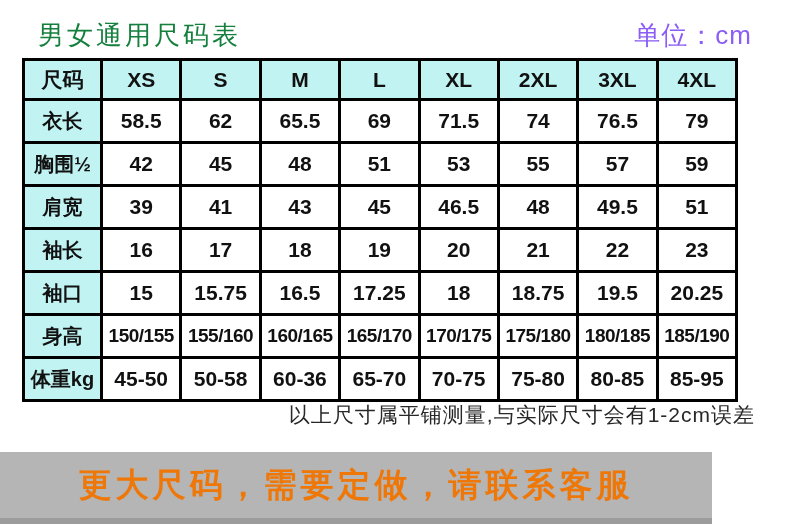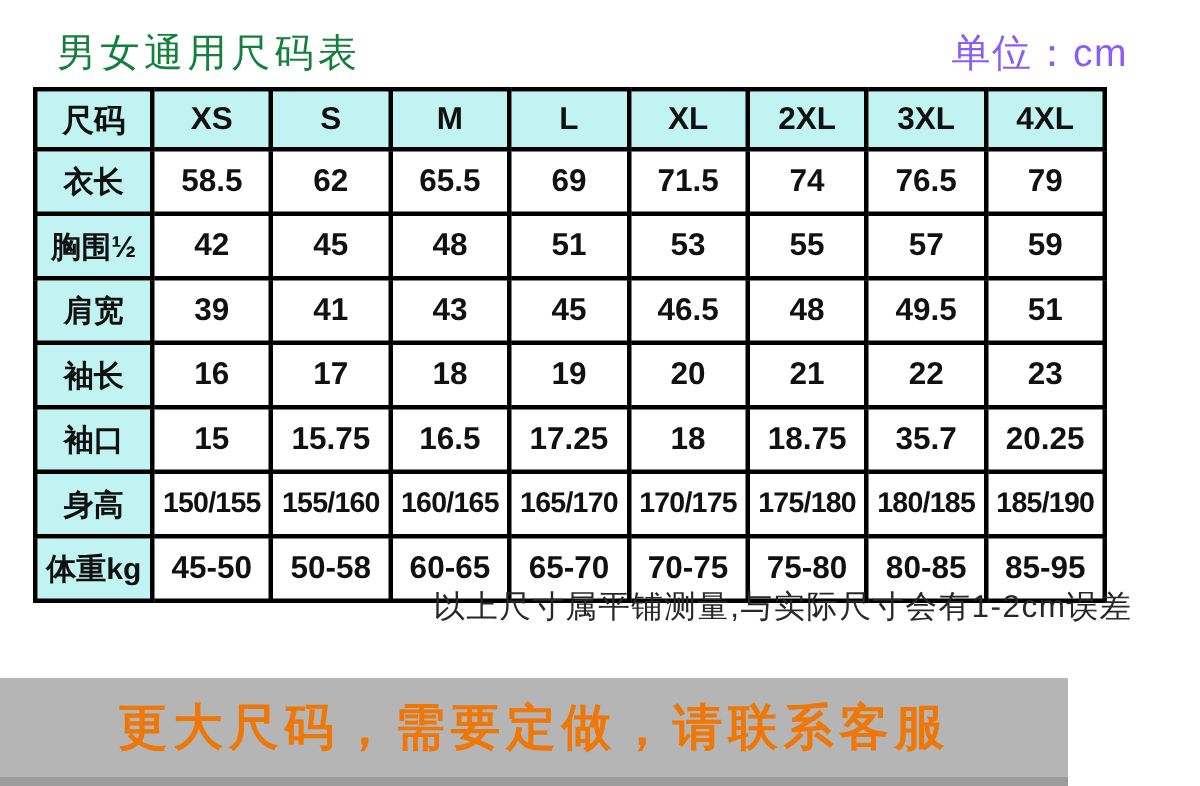--- a/index.html
+++ b/index.html
@@ -62,21 +62,21 @@
   }
   .size-table tbody td {
     background: #ffffff;
     font-size: 21px;
     font-weight: bold;
   }
   
   .size-table tbody tr:nth-child(6) td { font-size: 19px; letter-spacing: -0.5px; }
   .note {
     position: absolute;
-    left: 0; right: 45px; top: 390px;
+    left: 0; right: 45px; top: 401px;
     text-align: right;
     font-size: 21px;
     color: #282828;
     letter-spacing: 1px;
     padding-left: 12px;
   }
   .banner {
     position: absolute;
     left: 0; top: 452px;
     width: 712px; height: 66px;
@@ -159,39 +159,39 @@
         <td>23</td>
       </tr>
       <tr>
         <th>袖口</th>
         <td>15</td>
         <td>15.75</td>
         <td>16.5</td>
         <td>17.25</td>
         <td>18</td>
         <td>18.75</td>
-        <td>35.7</td>
+        <td>19.5</td>
         <td>20.25</td>
       </tr>
       <tr>
         <th>身高</th>
         <td>150/155</td>
         <td>155/160</td>
         <td>160/165</td>
         <td>165/170</td>
         <td>170/175</td>
         <td>175/180</td>
         <td>180/185</td>
         <td>185/190</td>
       </tr>
       <tr>
         <th>体重kg</th>
         <td>45-50</td>
         <td>50-58</td>
-        <td>60-65</td>
+        <td>60-36</td>
         <td>65-70</td>
         <td>70-75</td>
         <td>75-80</td>
         <td>80-85</td>
         <td>85-95</td>
       </tr>
     </tbody>
 </table>
 
 <div class="note">以上尺寸属平铺测量,与实际尺寸会有1-2cm误差</div>

